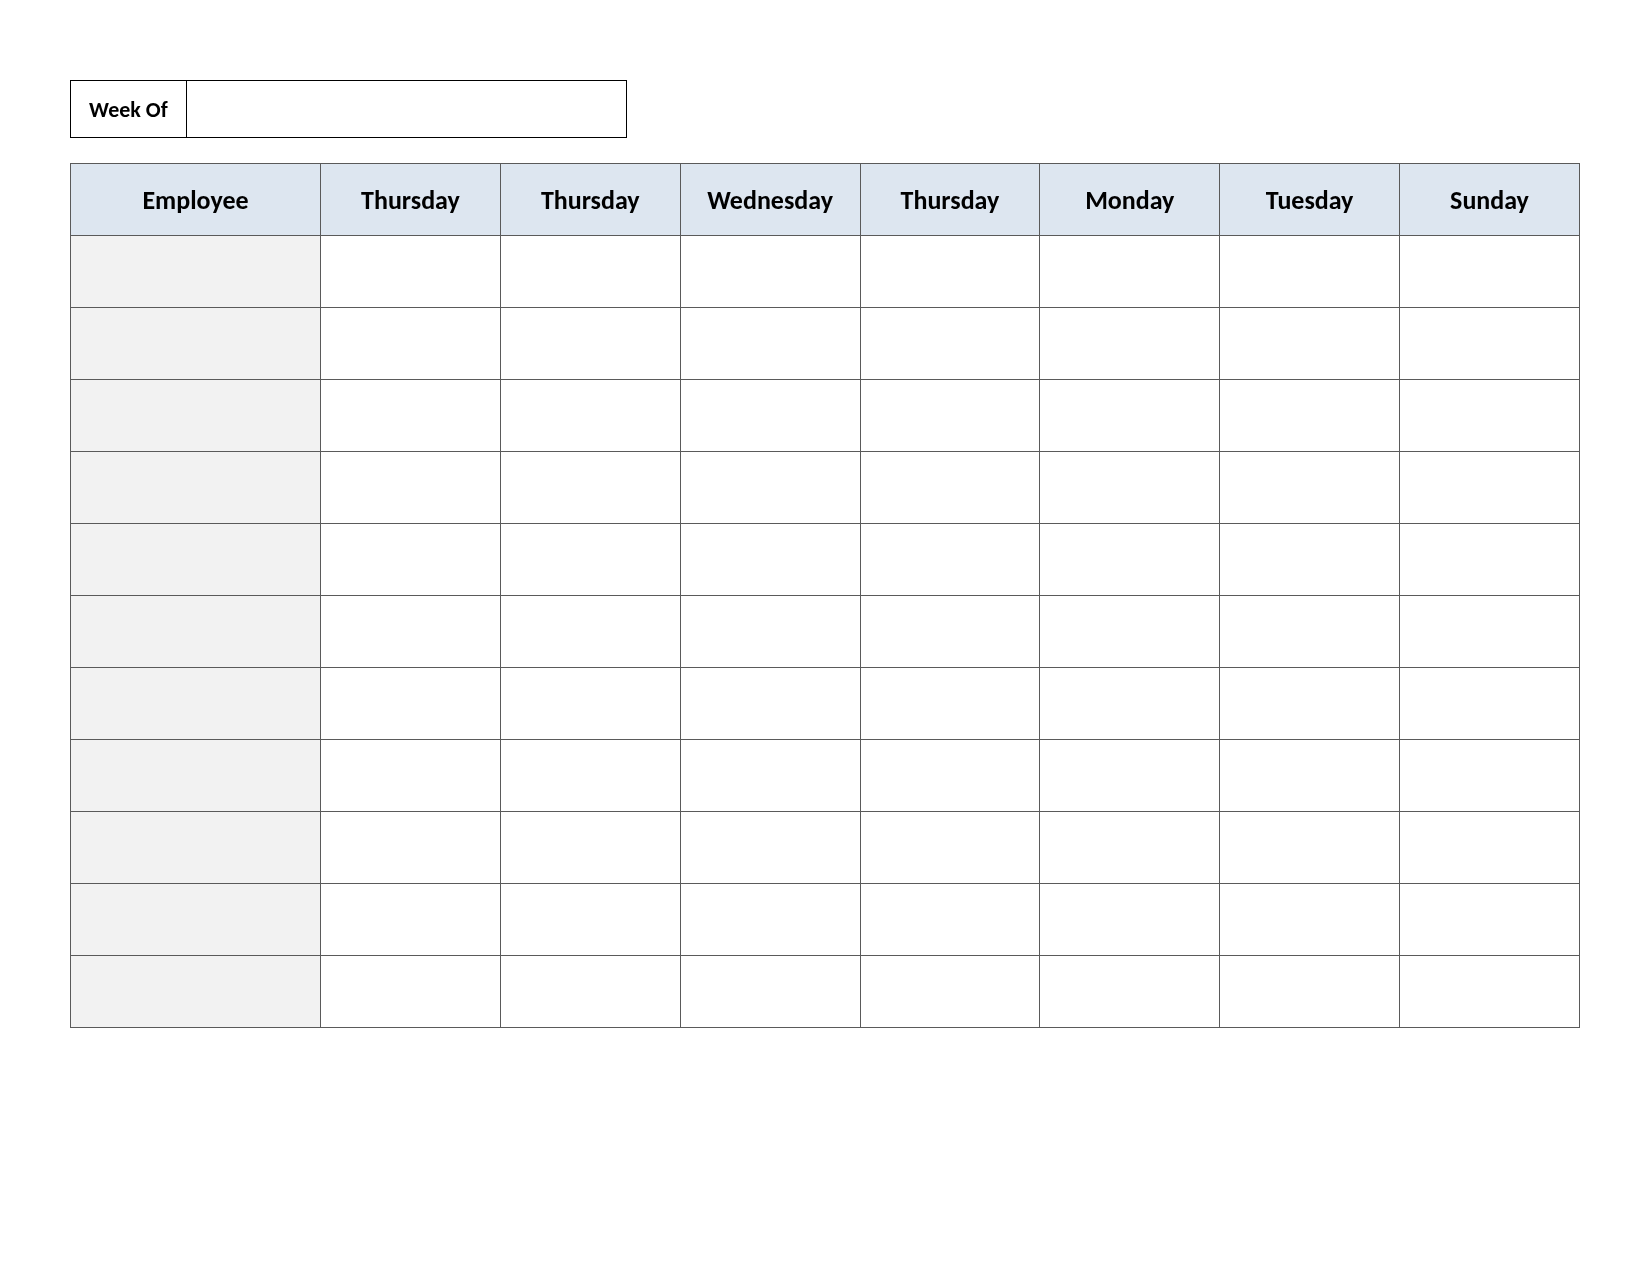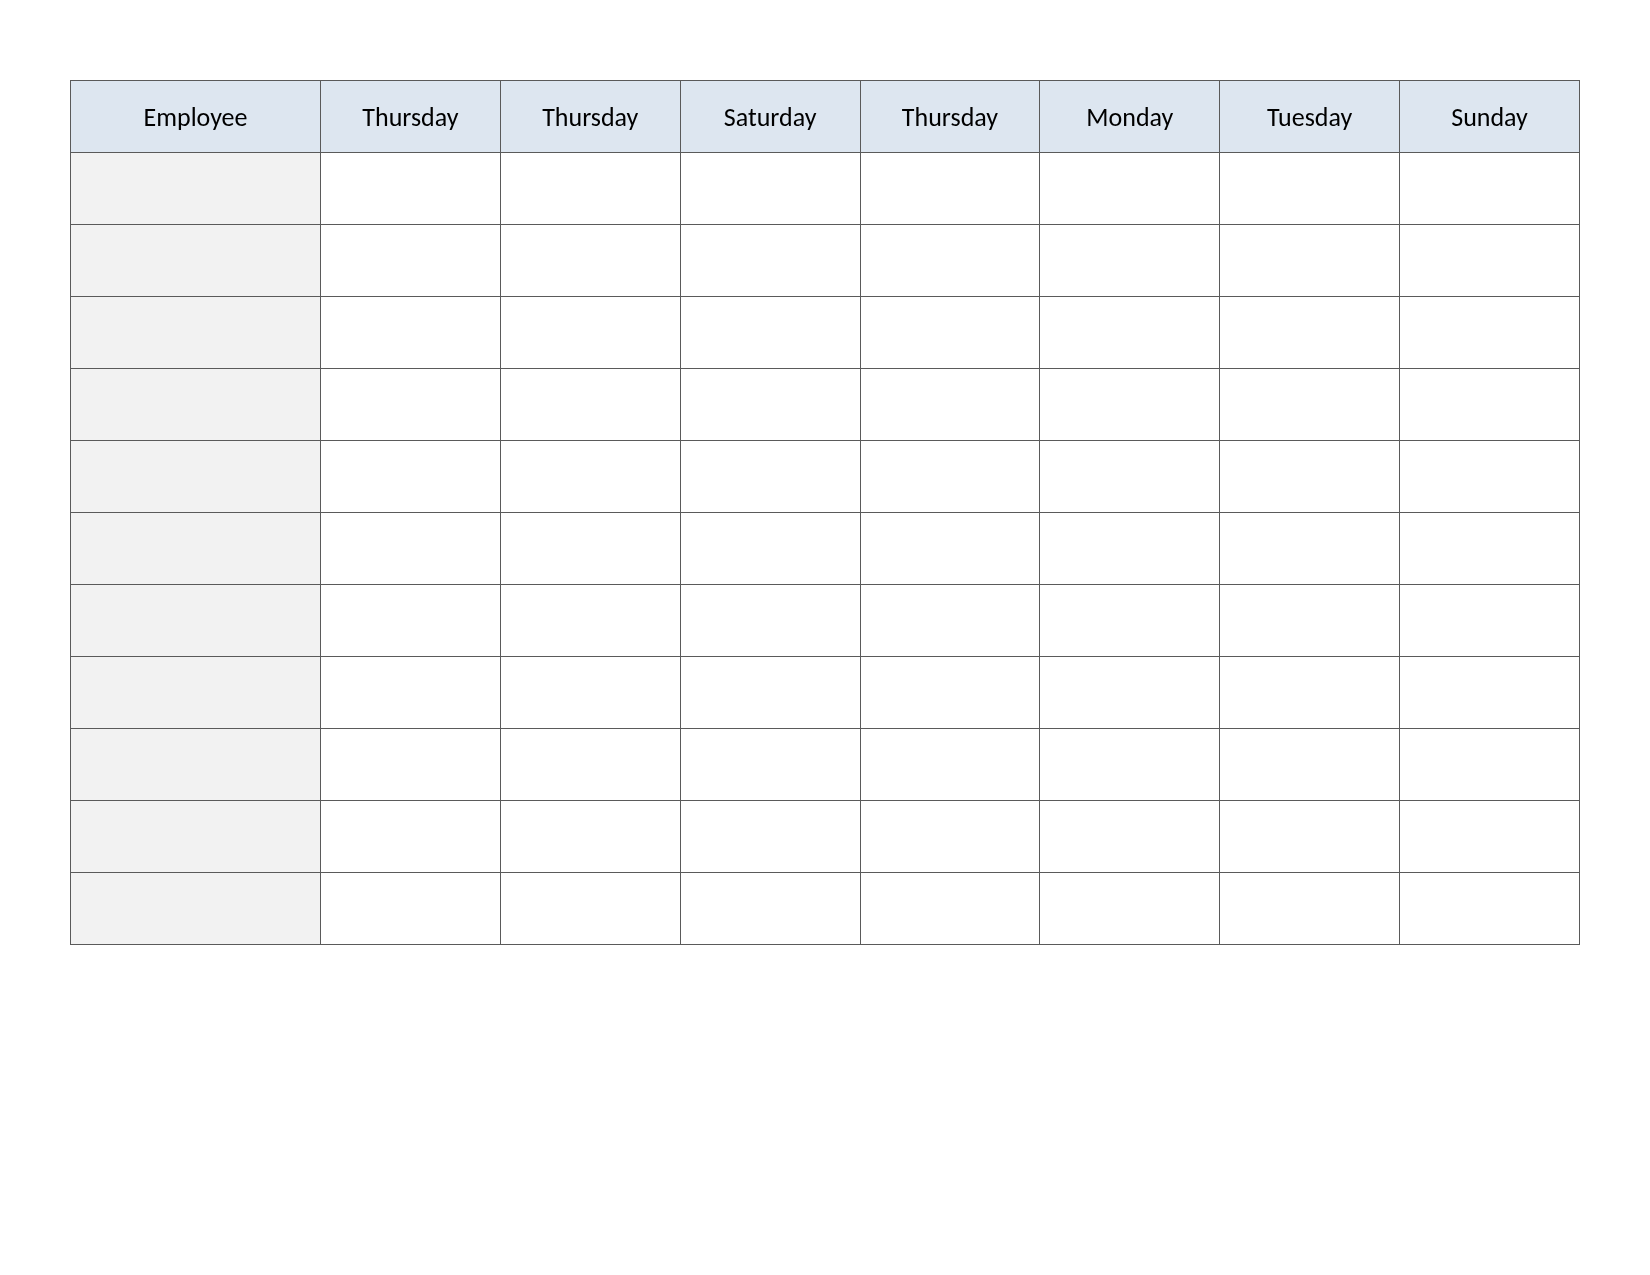--- a/index.html
+++ b/index.html
@@ -46,21 +46,21 @@
   }
   table.schedule th,
   table.schedule td {
     border: 1px solid #5a5a5a;
     height: 72px;
     box-sizing: border-box;
   }
   table.schedule th {
     background: #dde6f0;
     font-size: 26px;
-    font-weight: 400;
+    font-weight: 700;
     text-align: center;
     vertical-align: middle;
     height: 72px;
   }
   table.schedule th.emp-header {
     width: 250px;
   }
   table.schedule td {
     background: #ffffff;
     font-size: 20px;
@@ -68,28 +68,32 @@
   }
   table.schedule td.emp-cell {
     background: #f2f2f2;
   }
 </style>
 </head>
 <body>
 
 <div class="page">
 
+  <div class="week-of-wrap">
+    <div class="week-of-label">Week Of</div>
+    <div class="week-of-value"></div>
+  </div>
 
   <table class="schedule">
     <thead>
       <tr>
         <th class="emp-header">Employee</th>
         <th>Thursday</th>
         <th>Thursday</th>
-        <th>Saturday</th>
+        <th>Wednesday</th>
         <th>Thursday</th>
         <th>Monday</th>
         <th>Tuesday</th>
         <th>Sunday</th>
       </tr>
     </thead>
     <tbody>
       <tr>
         <td class="emp-cell"></td>
         <td></td>

